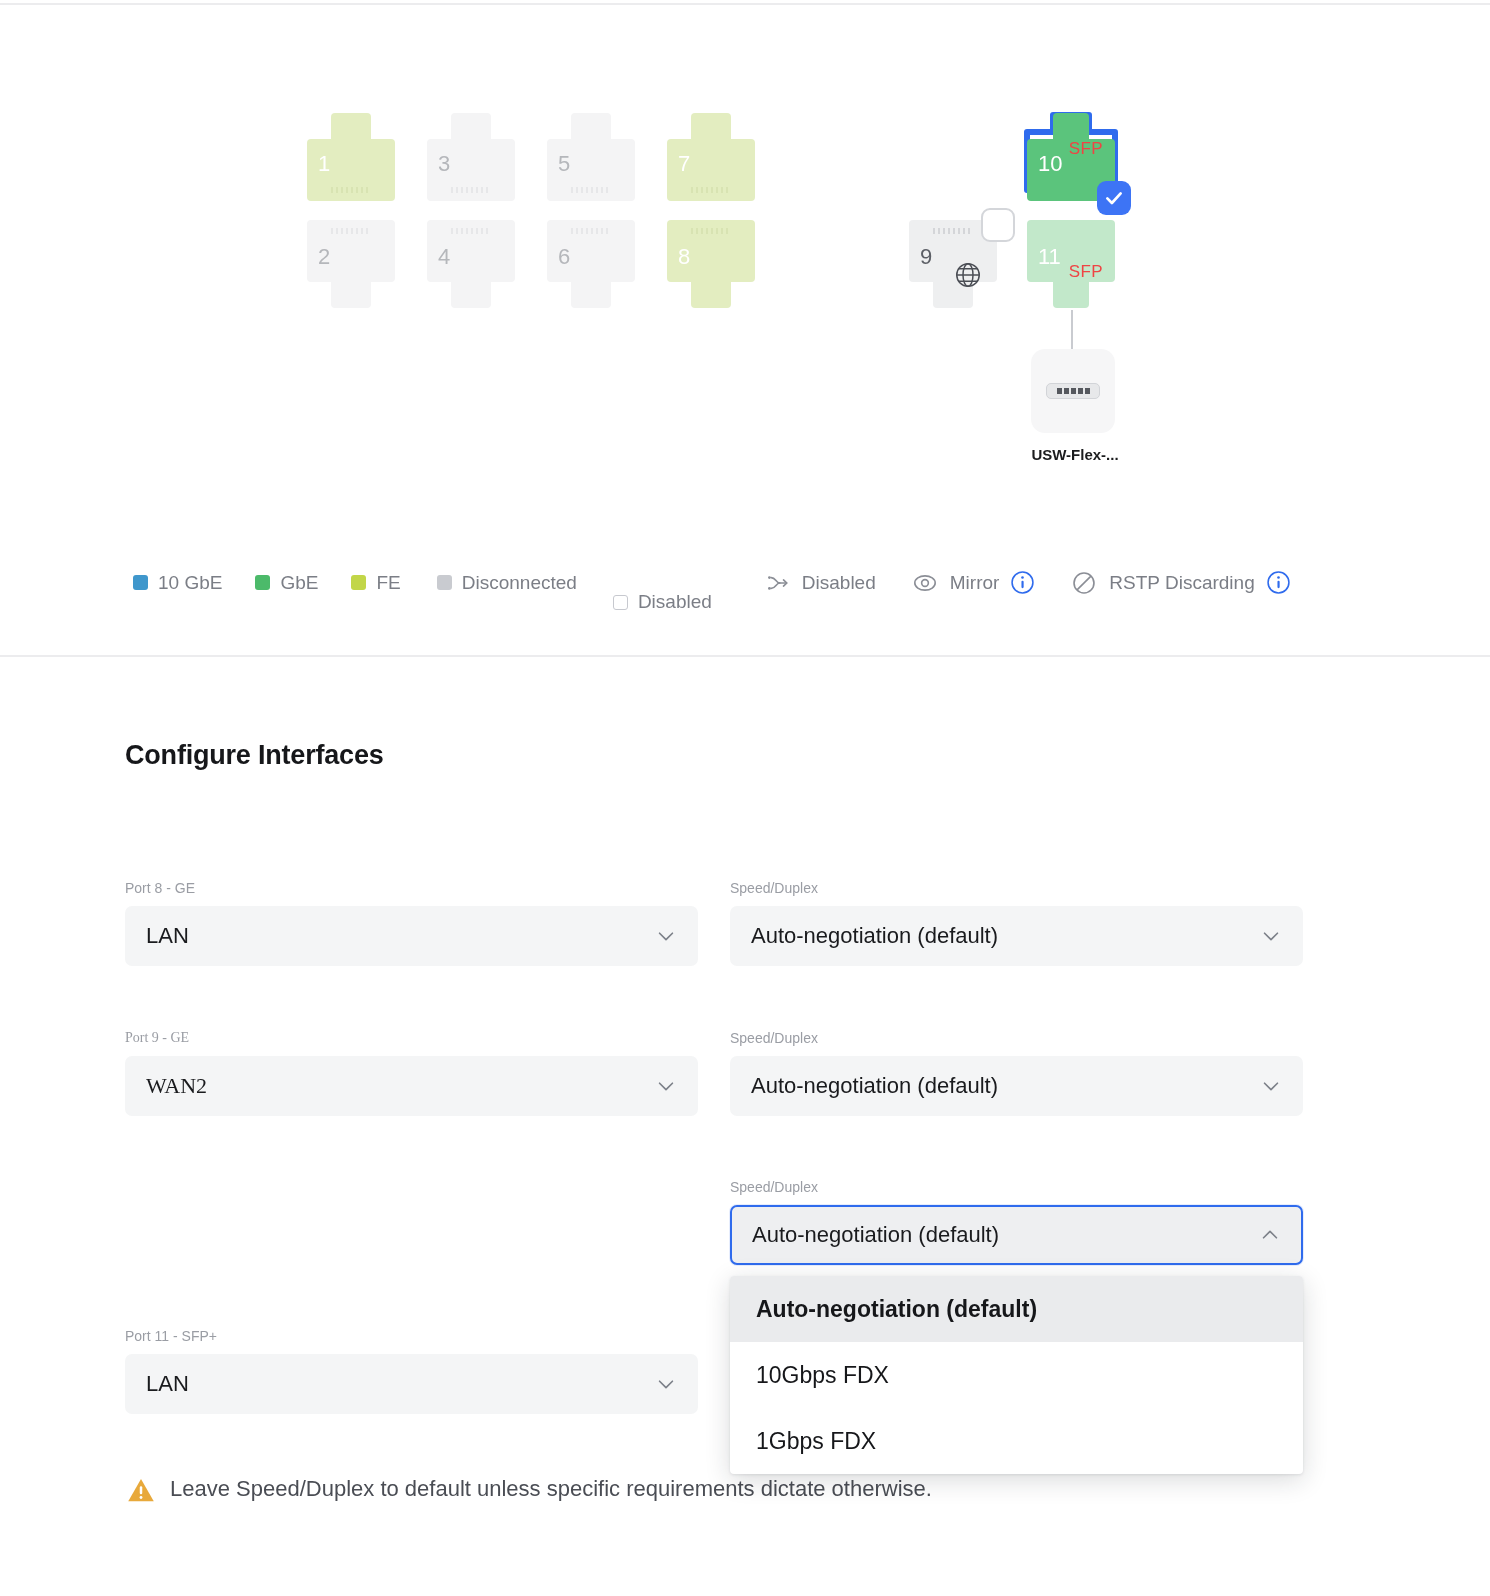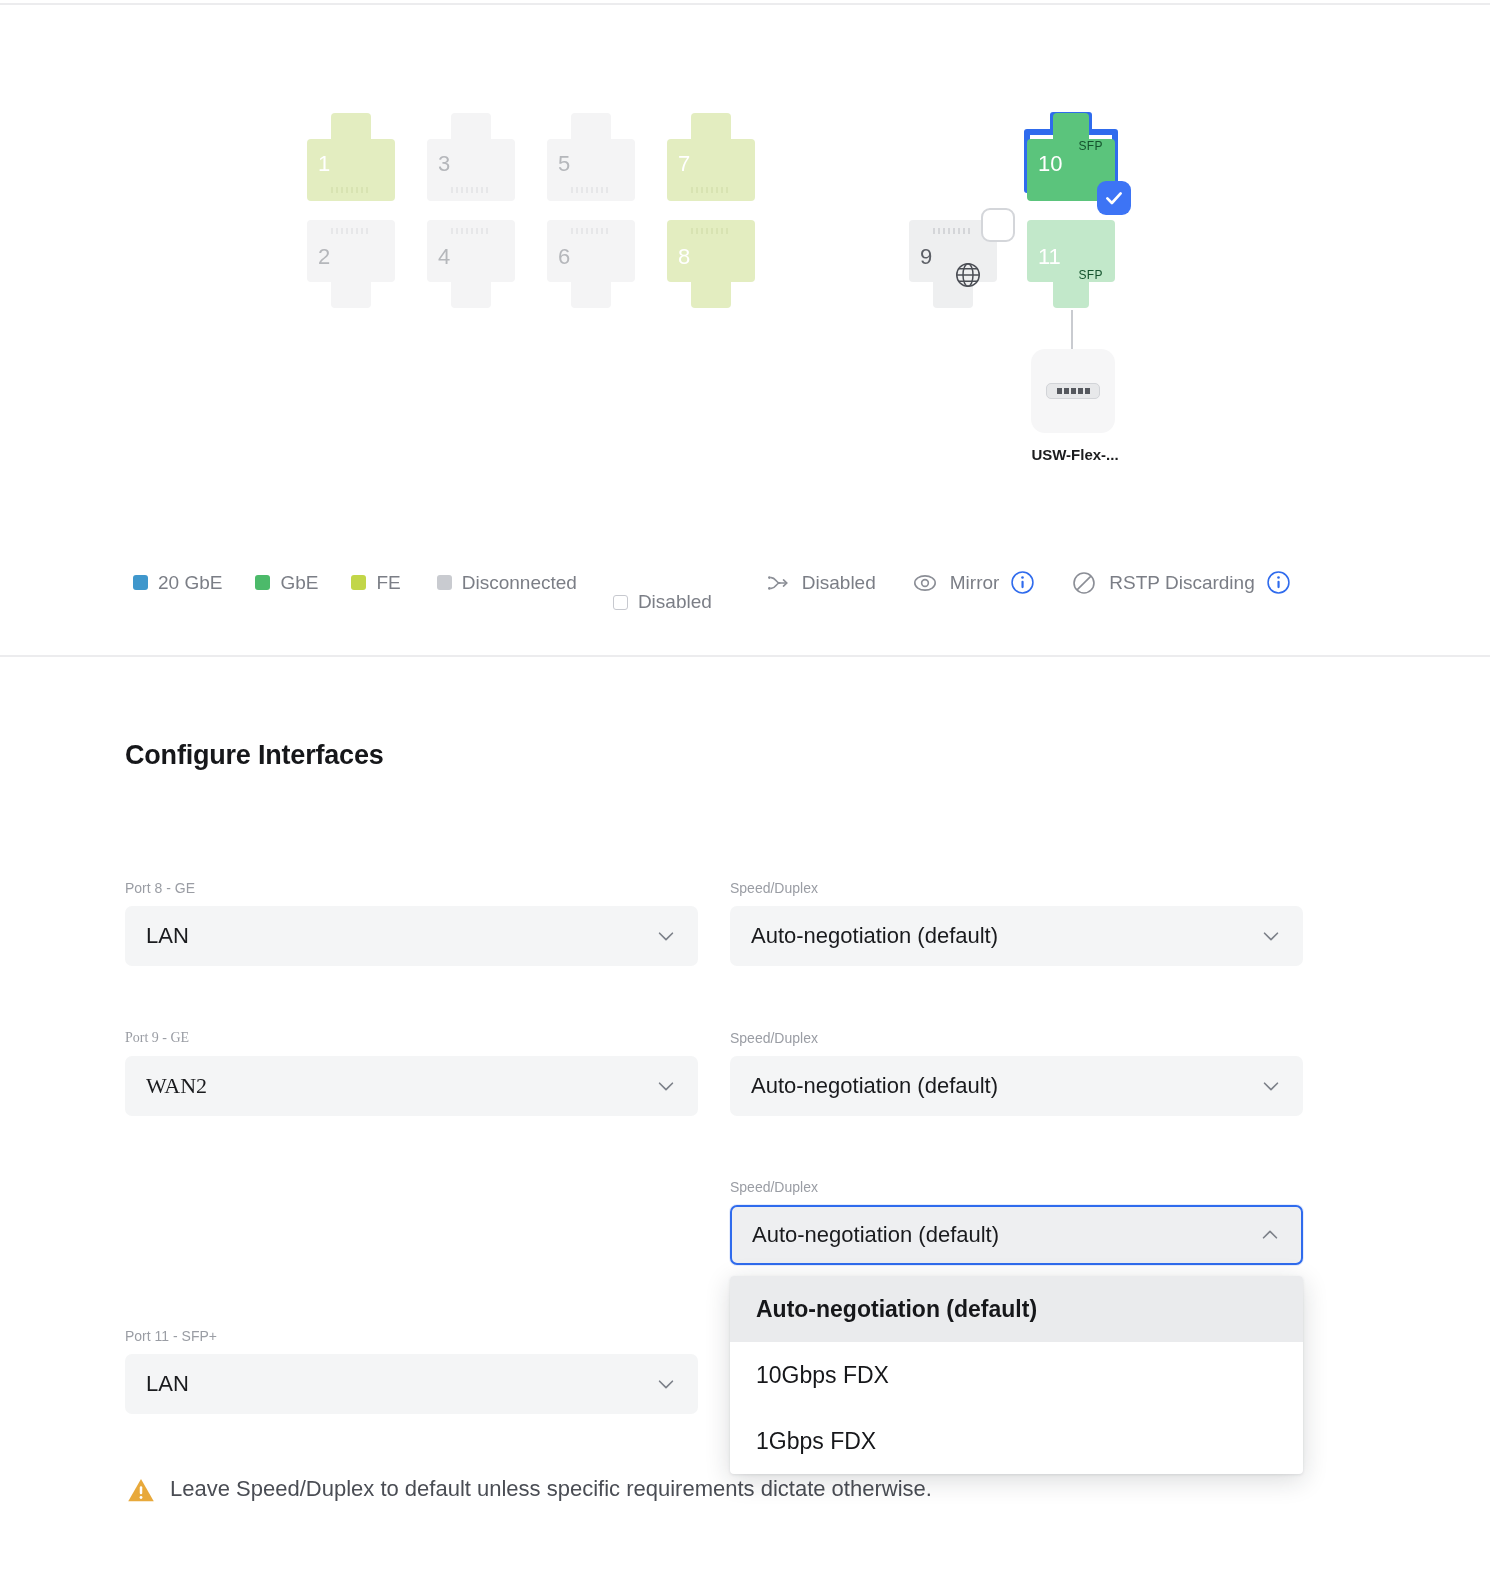--- a/index.html
+++ b/index.html
@@ -50,22 +50,22 @@
   .pins.top { top: 8px; }
 
   .port-num {
     position: absolute; font-size: 22px; line-height: 1;
     font-family: "Liberation Sans", sans-serif;
   }
   .num-bl { left: 11px; bottom: 26px; }
   .num-tl { left: 11px; top: 26px; }
 
   .sfp-label {
-    position: absolute; font-size: 12px; letter-spacing: .4px;
-    color: #14532d;
+    position: absolute; font-size: 17px; letter-spacing: .4px;
+    color: #ef4444;
   }
   .sfp-tr { right: 12px; top: 26px; }
   .sfp-br { right: 12px; bottom: 26px; }
 
   
   .sfp-body {
     position: absolute; left: 0; top: 26px; width: 100%; height: 62px;
     border-radius: 4px;
   }
   .sfp-tab {
@@ -306,21 +306,21 @@
           <i></i>
           <i></i>
       </div>
     </div>
     <div class="device-label">USW-Flex-...</div>
   </div>
 
   <div class="legend">
     <div class="legend-item lg-gap-s">
       <span class="swatch" style="background:#3f97cc;"></span>
-      <span>20 GbE</span>
+      <span>10 GbE</span>
     </div>
     <div class="legend-item lg-gap-s">
       <span class="swatch" style="background:#4cba6a;"></span>
       <span>GbE</span>
     </div>
     <div class="legend-item lg-gap-m">
       <span class="swatch" style="background:#c2d648;"></span>
       <span>FE</span>
     </div>
     <div class="legend-item lg-gap-m">

